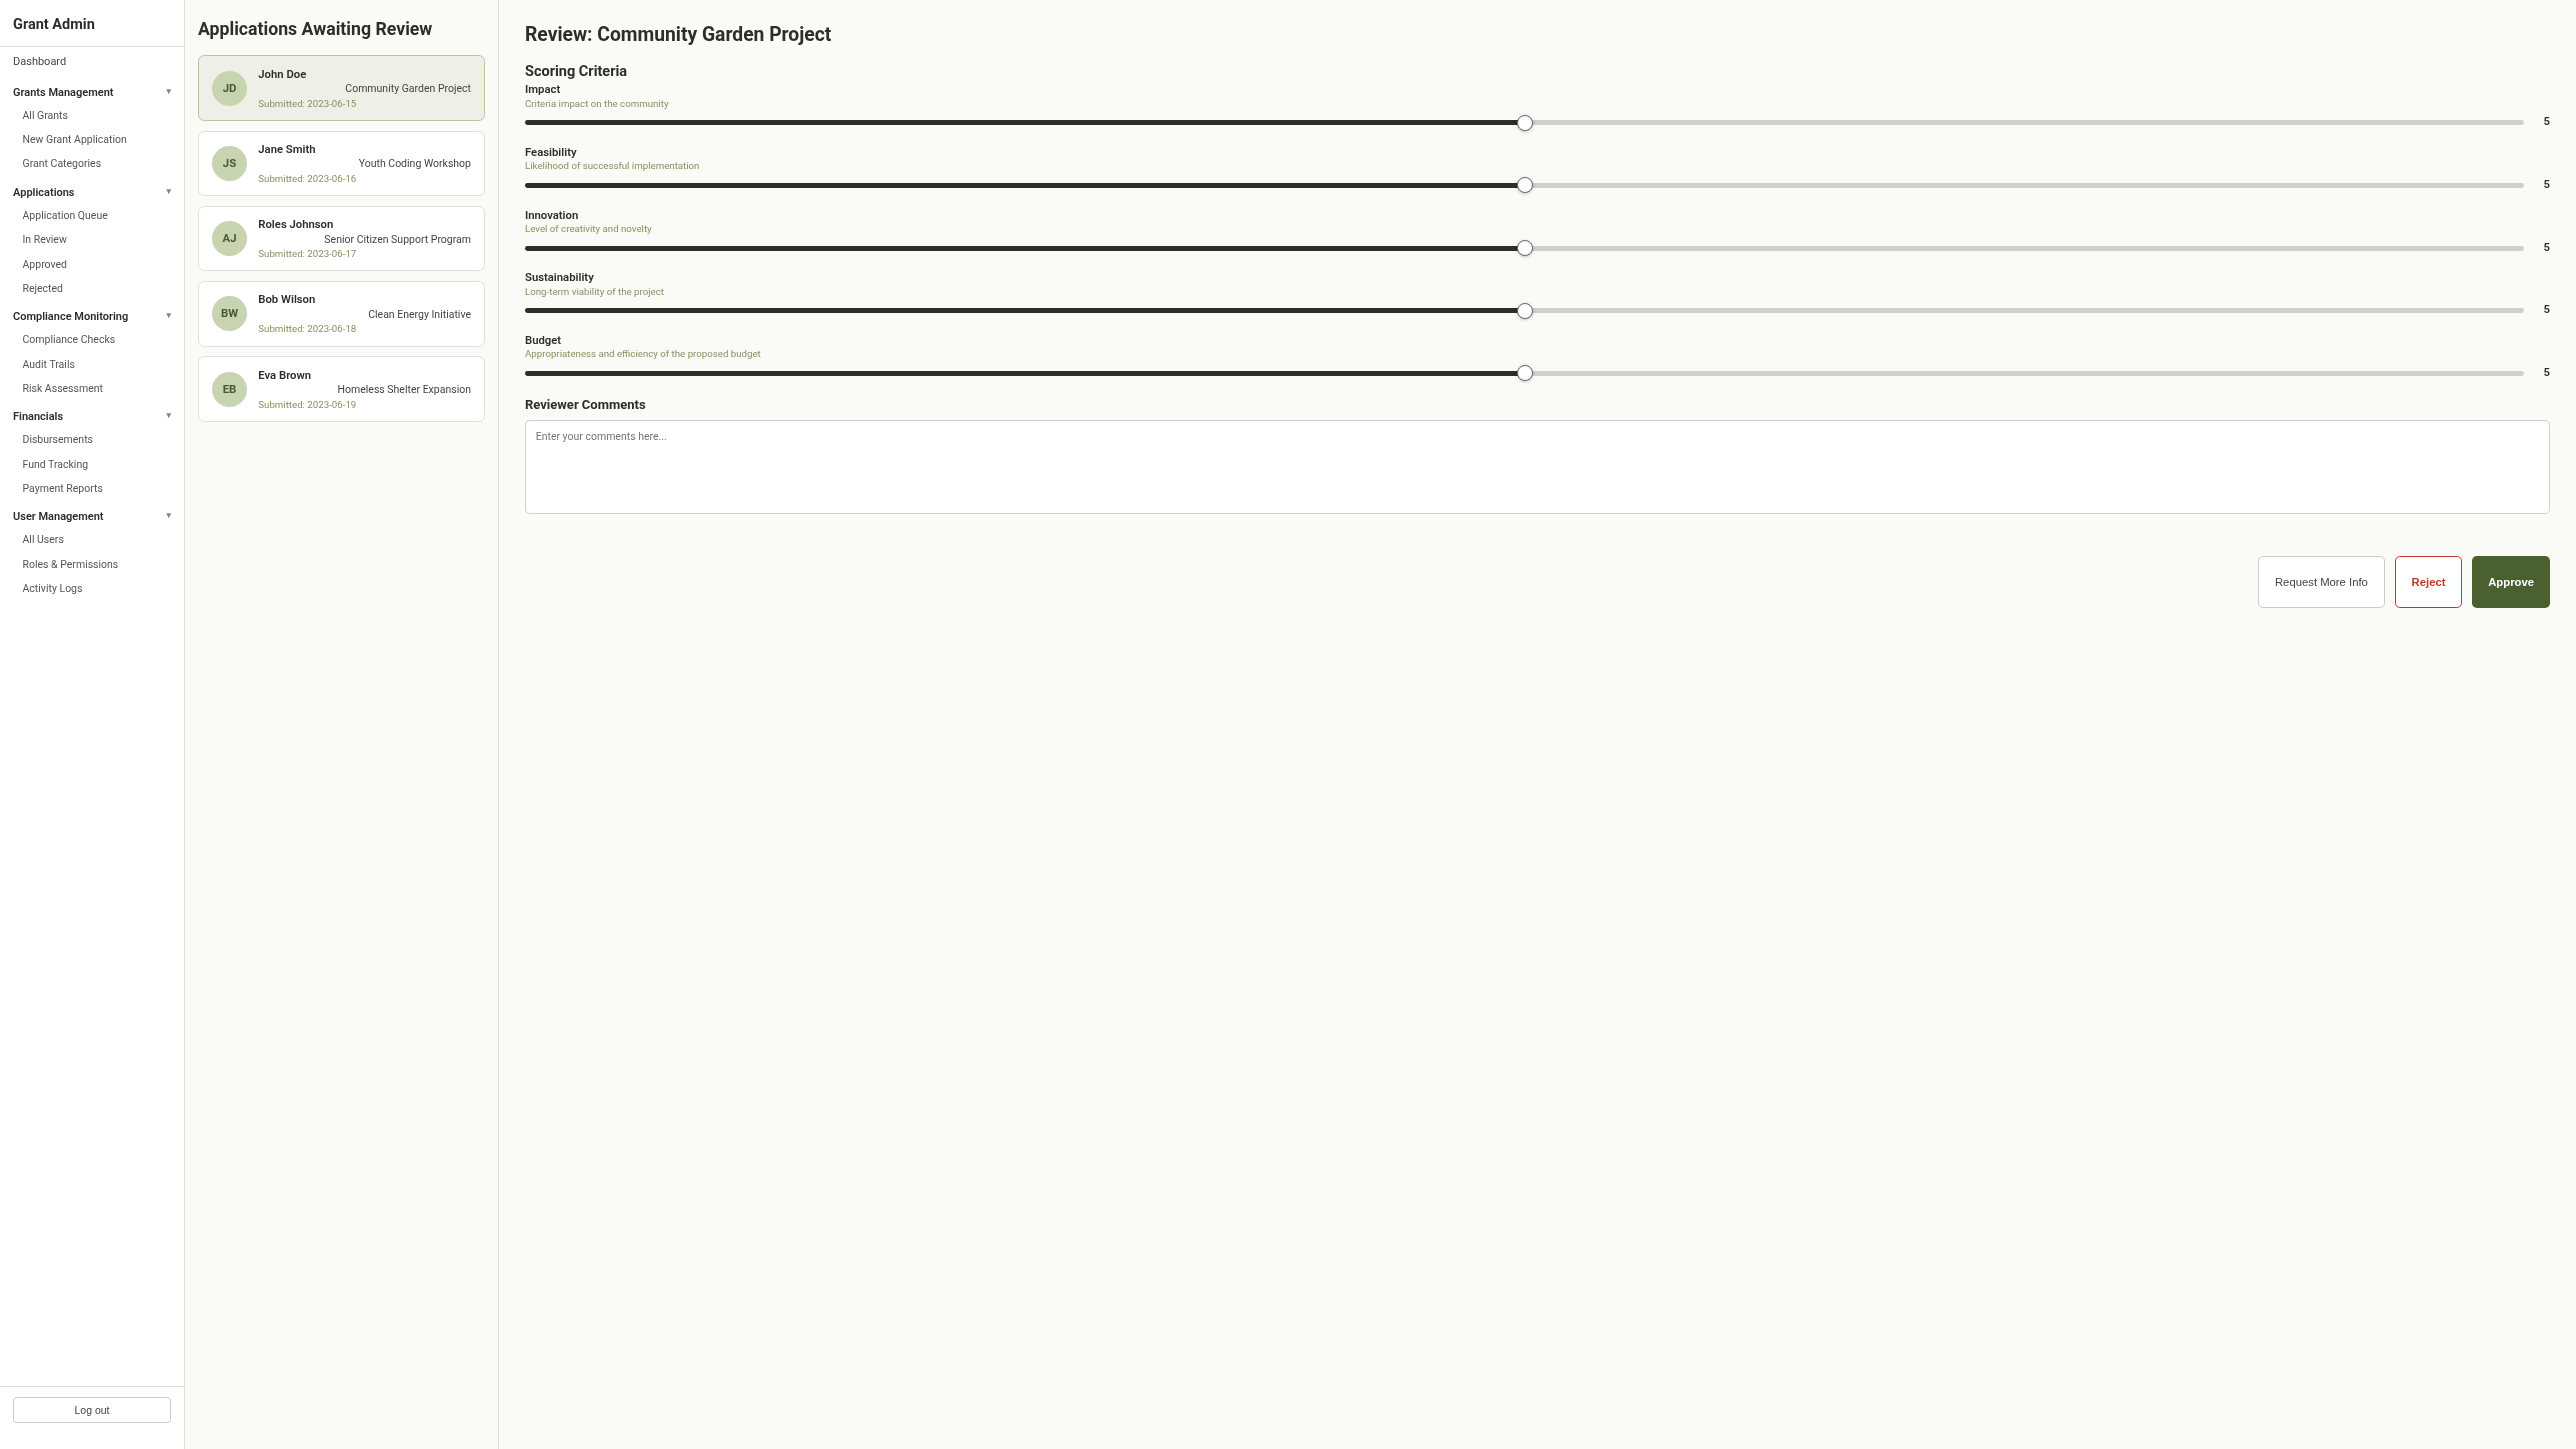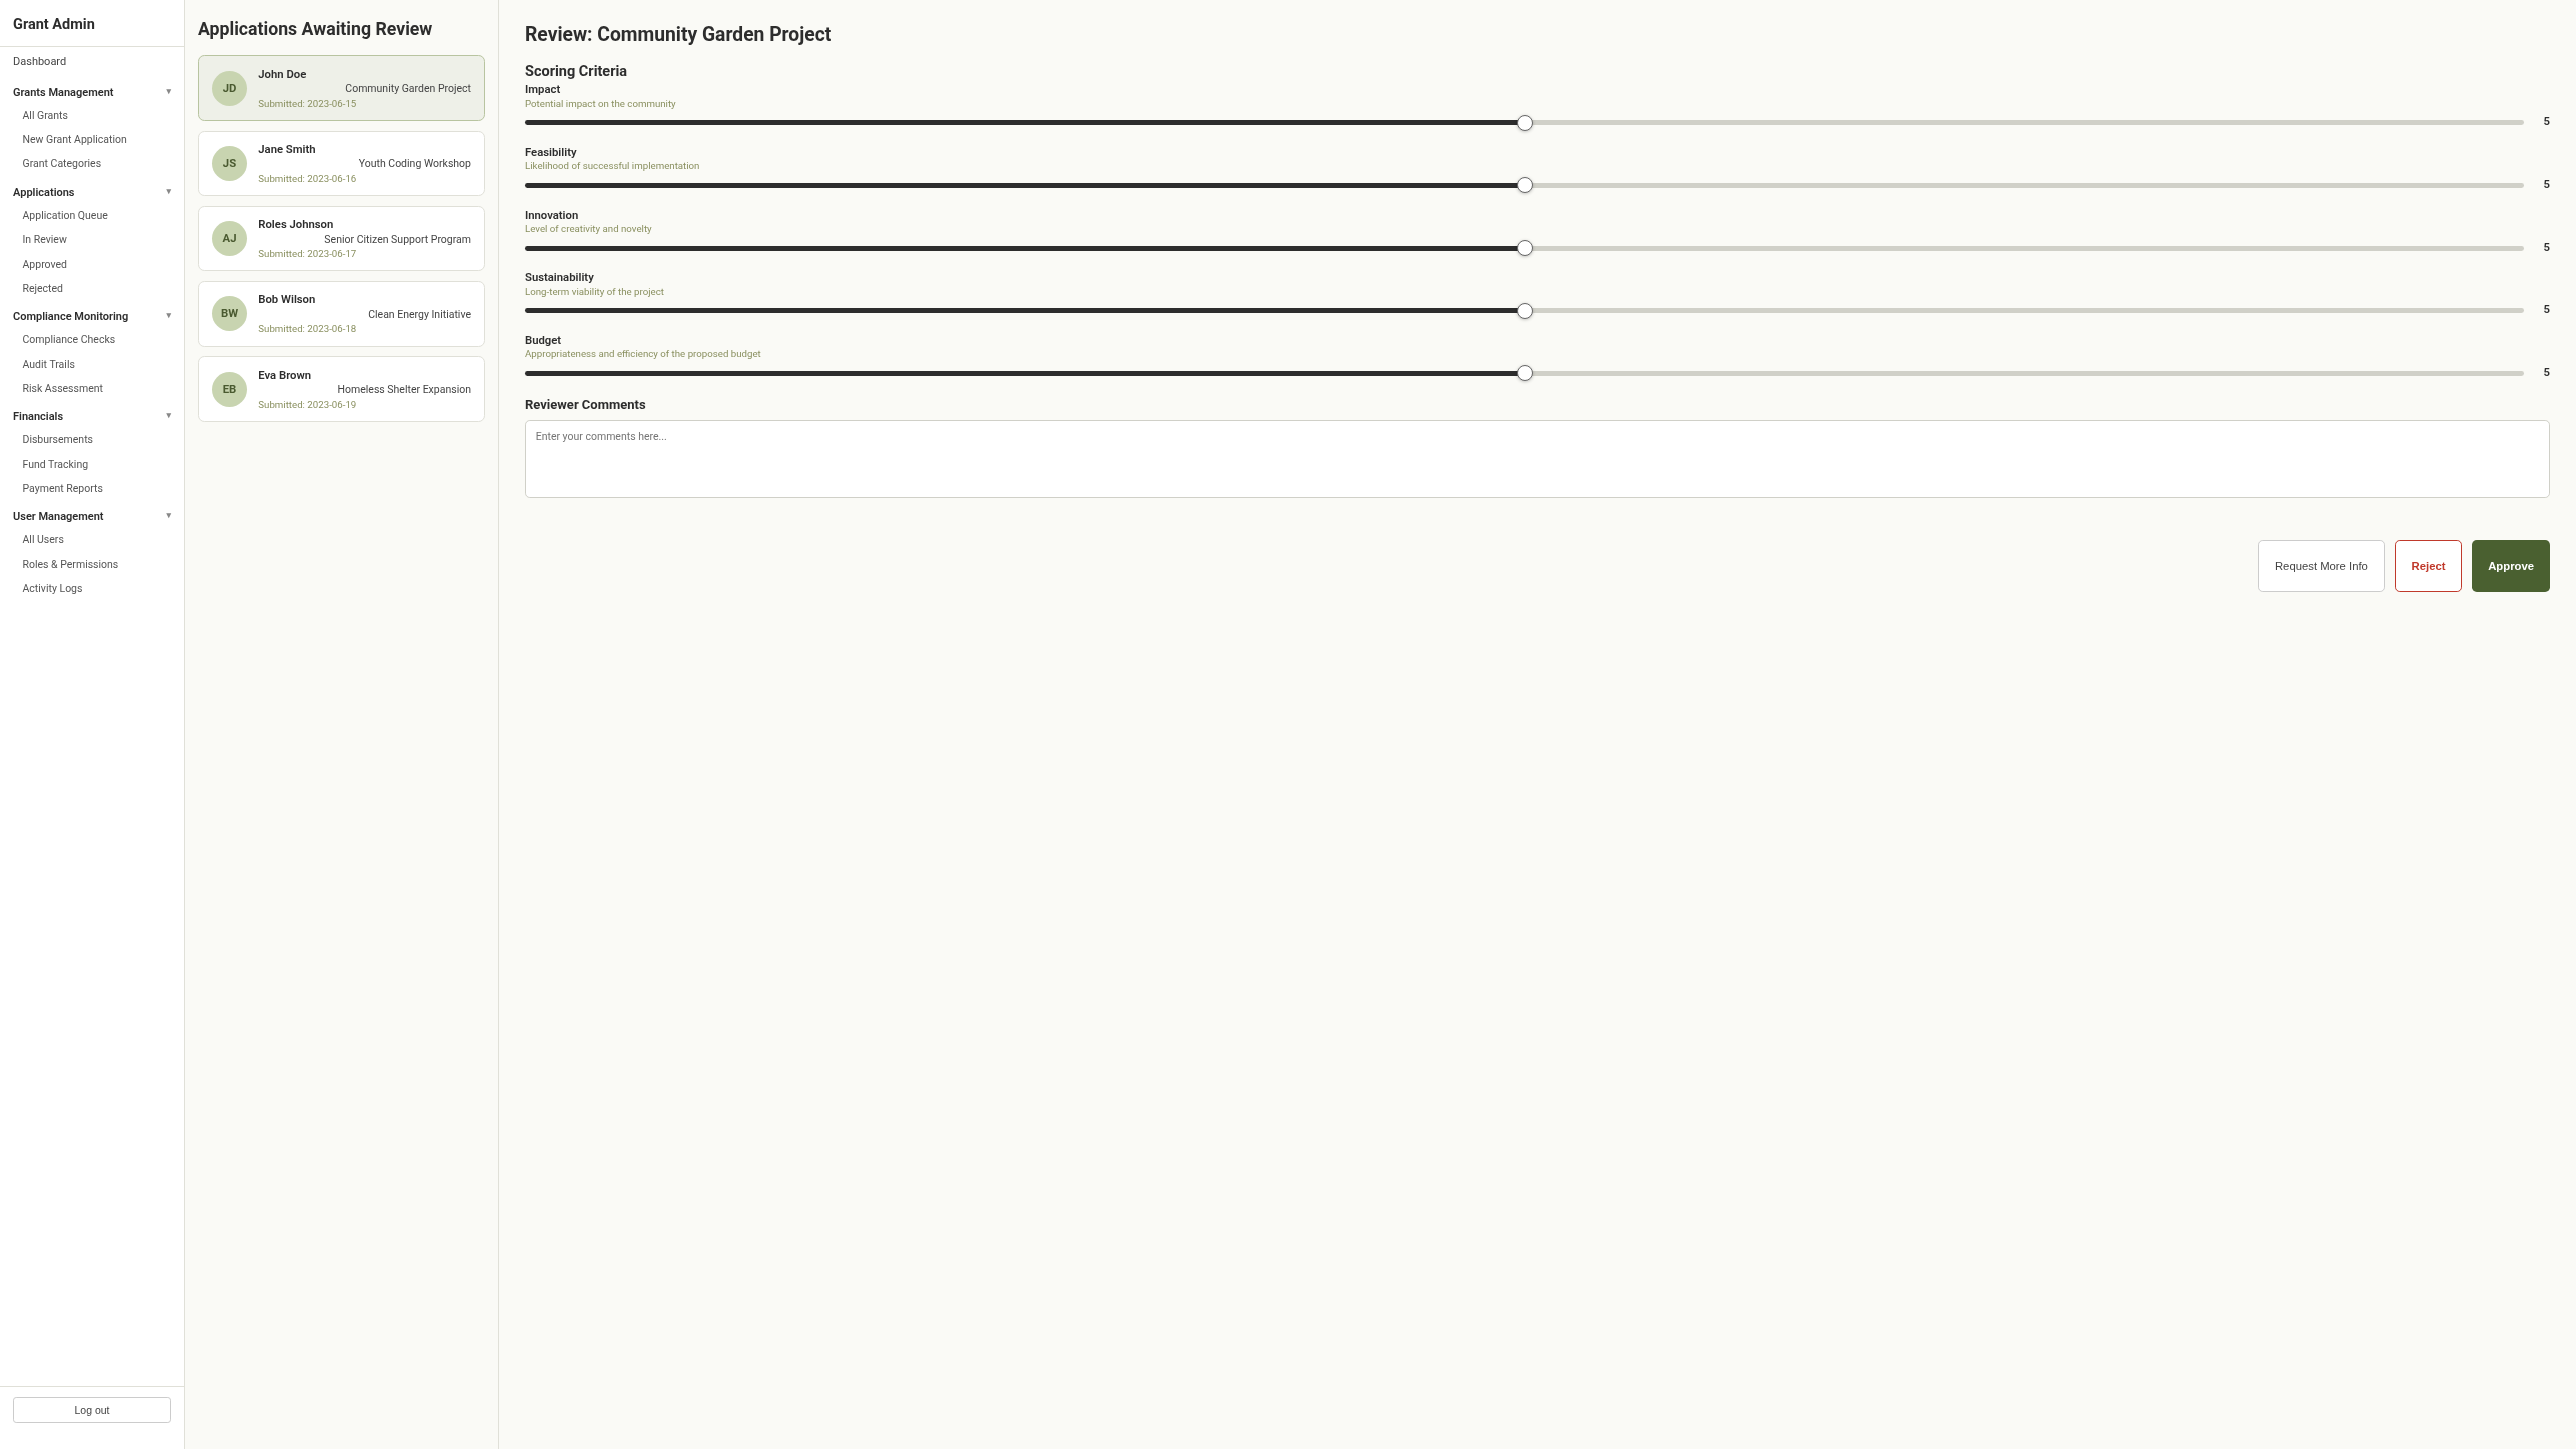--- a/index.html
+++ b/index.html
@@ -189,21 +189,21 @@
 
     .comments-section { margin-top: 6.4px; }
     .comments-label {
       font-size: 13px;
       font-weight: 700;
       color: #2d2d2d;
       margin-bottom: 8px;
     }
     .comments-textarea {
       width: 100%;
-      height: 78px;
+      height: 94px;
       border: 0.8px solid #d0d0c8;
       border-radius: 4.8px;
       padding: 9.7px;
       font-size: 10.5px;
       color: #888;
       resize: none;
       background: #fff;
       outline: none;
       font-family: inherit;
     }
@@ -346,21 +346,21 @@
     </div>
 </section>
 
 <main id="review-panel">
   <h1 id="review-title">Review: Community Garden Project</h1>
   <h2 id="scoring-title">Scoring Criteria</h2>
 
   <div id="criteria-container">
       <div class="criterion">
         <div class="criterion-name">Impact</div>
-        <div class="criterion-desc">Potential impact on the community</div>
+        <div class="criterion-desc">Criteria impact on the community</div>
         <div class="slider-row">
           <div class="range-wrapper"><input type="range" min="0" max="10" value="5" style="background: linear-gradient(to right, rgb(45, 45, 45) 0%, rgb(45, 45, 45) 50%, rgb(208, 208, 200) 50%, rgb(208, 208, 200) 100%);"></div>
           <div class="slider-value">5</div>
         </div>
       </div>
       <div class="criterion">
         <div class="criterion-name">Feasibility</div>
         <div class="criterion-desc">Likelihood of successful implementation</div>
         <div class="slider-row">
           <div class="range-wrapper"><input type="range" min="0" max="10" value="5" style="background: linear-gradient(to right, rgb(45, 45, 45) 0%, rgb(45, 45, 45) 50%, rgb(208, 208, 200) 50%, rgb(208, 208, 200) 100%);"></div>

